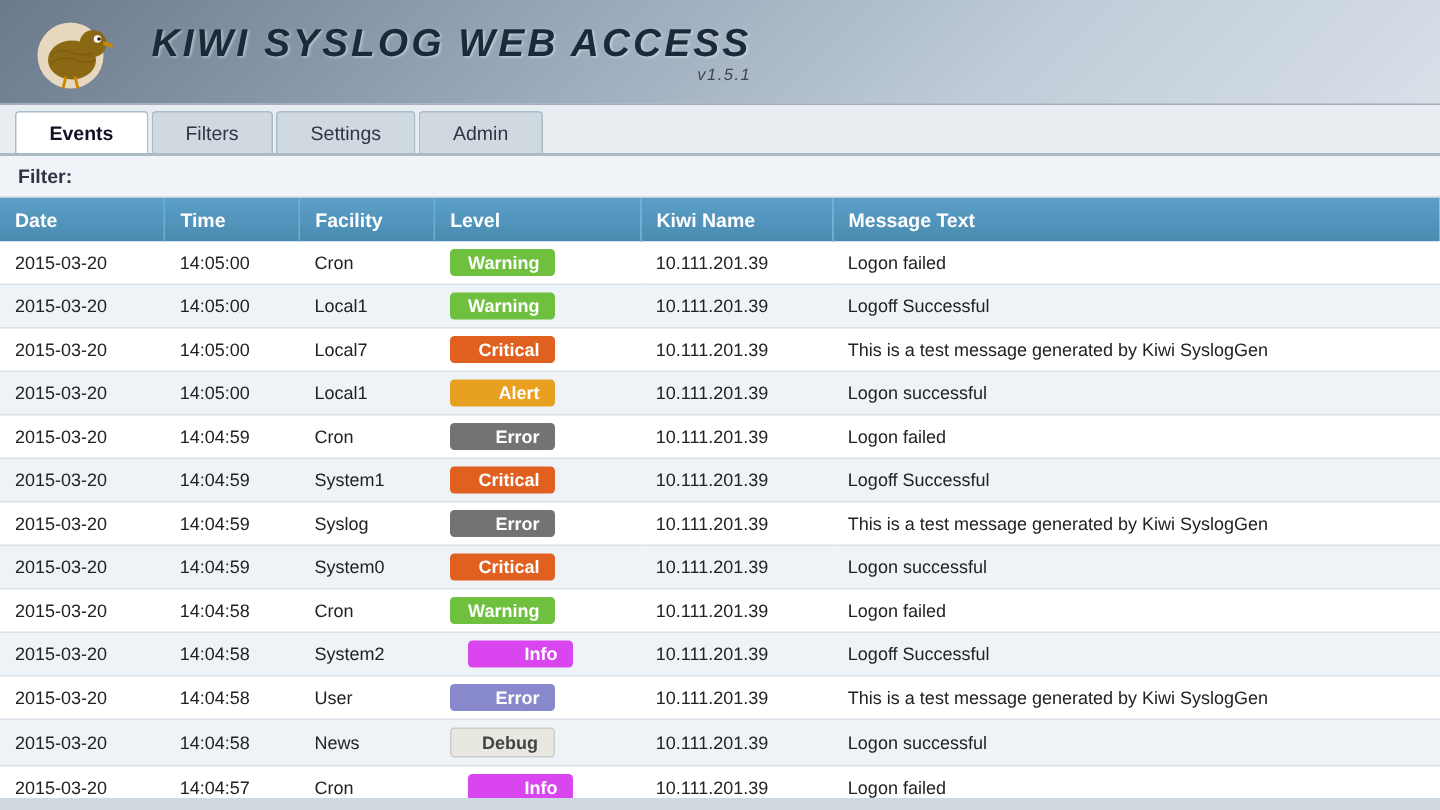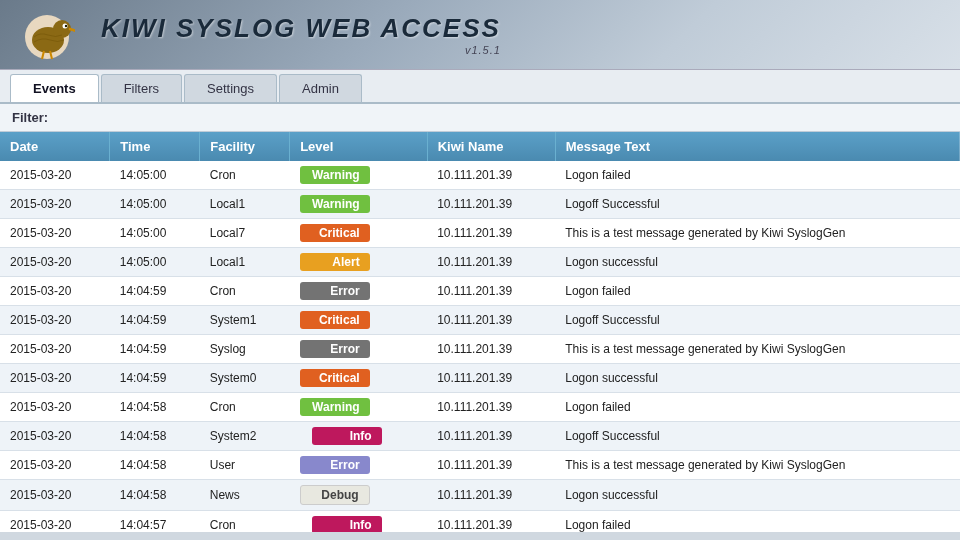--- a/index.html
+++ b/index.html
@@ -129,21 +129,21 @@
       border-radius: 3px;
       font-size: 12px;
       font-weight: bold;
       text-align: right;
       min-width: 70px;
     }
     .level-warning { background: #70c040; color: #fff; }
     .level-critical { background: #e06020; color: #fff; }
     .level-alert { background: #e8a020; color: #fff; }
     .level-error { background: #737373; color: #fff; }
-    .level-info { background: #be185d; color: #fff; margin-left: 12px; }
+    .level-info { background: #d946ef; color: #fff; margin-left: 12px; }
     .level-notice { background: #8888cc; color: #fff; }
     .level-debug { background: #e8e8e0; color: #444; border: 1px solid #ccc; }
   </style>
 </head>
 <body>
 
 <div id="header">
   <div id="logo-area">
 
     <svg id="kiwi-icon" viewBox="0 0 55 55" xmlns="http://www.w3.org/2000/svg">

